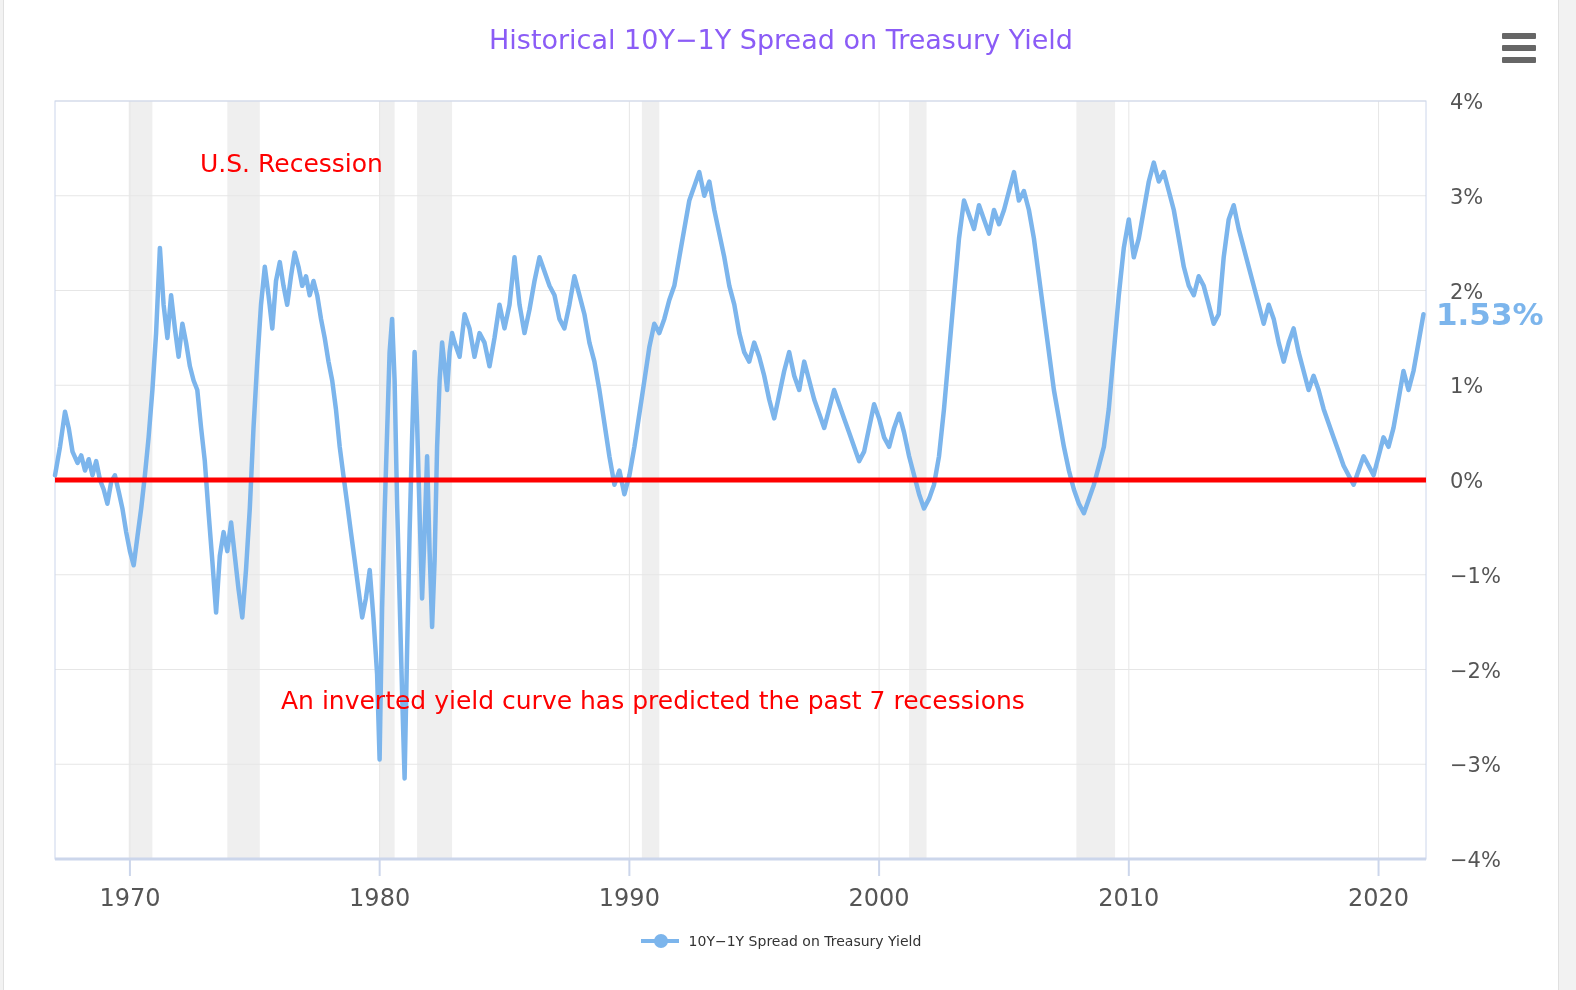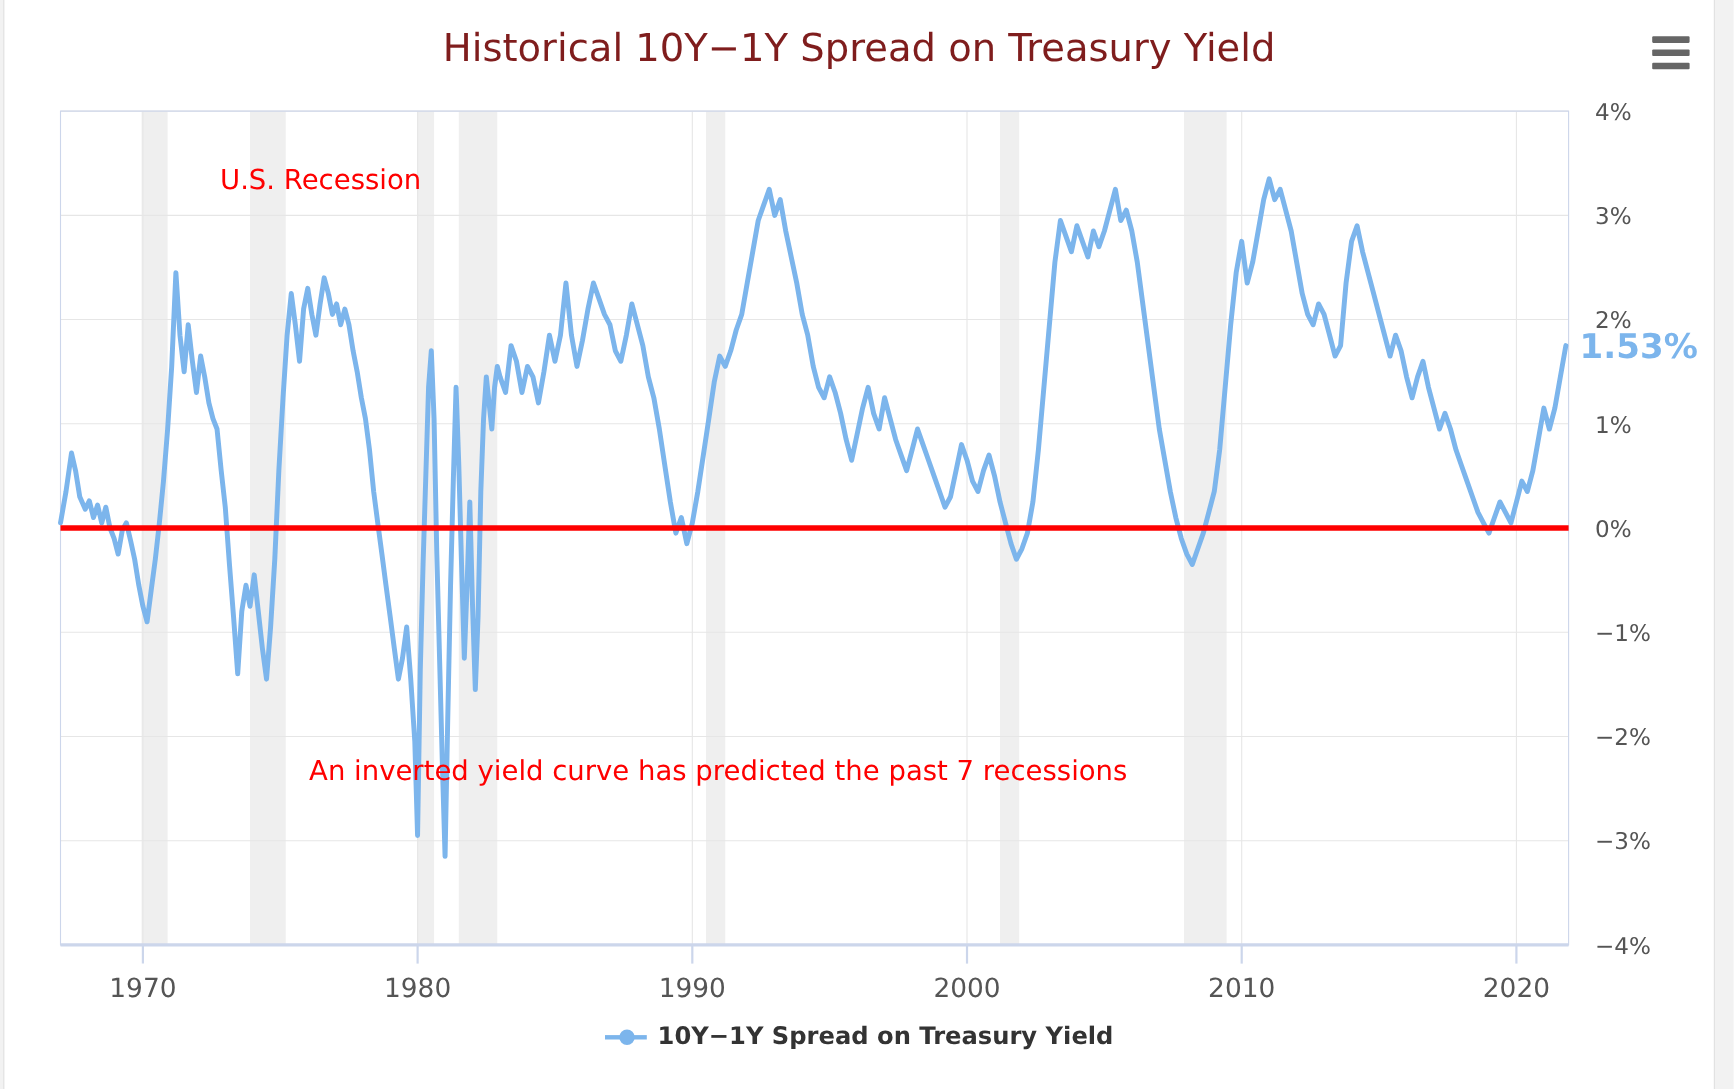--- a/index.html
+++ b/index.html
@@ -11,21 +11,21 @@
   }
   #chart-container{
     position:absolute;left:4px;top:0;
     width:1554px;height:990px;
     background:#ffffff;
     box-shadow:0 0 0 1px #e0e0e0;
   }
   #chart-title{
     position:absolute;left:0;top:24px;width:1554px;
     text-align:center;
-    font-size:35px;font-weight:400;color:#7f1d1d;
+    font-size:27px;font-weight:400;color:#8b5cf6;
     letter-spacing:0px;
     font-family:"DejaVu Sans", sans-serif;
     white-space:nowrap;
   }
   #menu-button{
     position:absolute;right:22px;top:33px;
     width:34px;height:30px;cursor:pointer;
   }
   #menu-button span{
     display:block;width:34px;height:6px;background:#666666;
@@ -54,21 +54,21 @@
     display:inline-block;width:38px;height:22px;position:relative;margin-right:10px;
   }
   #legend-marker .ln{
     position:absolute;top:9px;left:0;width:38px;height:4px;background:#7cb5ec;
   }
   #legend-marker .dt{
     position:absolute;top:4px;left:13px;width:14px;height:14px;
     border-radius:50%;background:#7cb5ec;
   }
   #legend-label{
-    font-size:22px;font-weight:bold;color:#333333;
+    font-size:14px;font-weight:normal;color:#333333;
     font-family:"DejaVu Sans", sans-serif;white-space:nowrap;
   }
   #bottom-cut{
     position:absolute;left:1390px;top:980px;
     width:120px;height:14px;overflow:hidden;opacity:.45;
   }
 </style>
 </head>
 <body>
 

